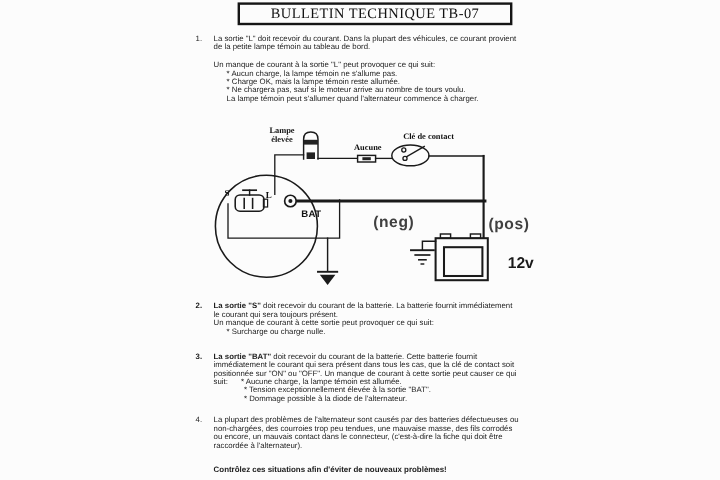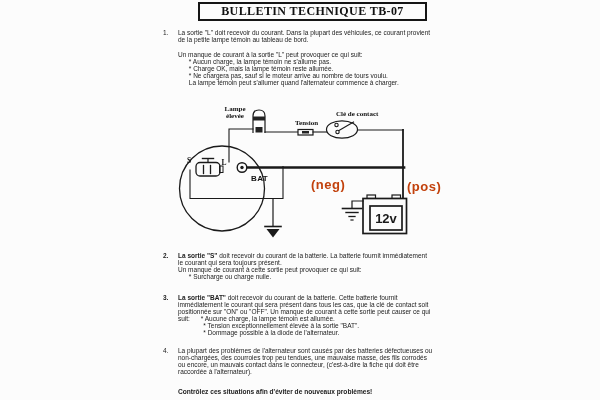--- a/index.html
+++ b/index.html
@@ -3,21 +3,21 @@
 <meta charset="utf-8">
 <style>
   html,body{margin:0;padding:0;background:#e8e8e8;}
   .page{
     position:relative;width:600px;height:400px;background:#fcfcfc;
     font-family:"Liberation Sans",sans-serif;color:#1b1b1b;overflow:hidden;
   }
   .title-box{
     position:absolute;left:198px;top:2px;width:225px;height:15px;
     border:2px solid #151515;display:flex;align-items:center;justify-content:center;
-    font-family:"Liberation Serif",serif;font-weight:bold;font-size:12px;
+    font-family:"Liberation Serif",serif;font-weight:normal;font-size:12px;
     letter-spacing:0.4px;color:#111;background:#fcfcfc;
   }
   .num{
     position:absolute;left:163px;width:14px;
     font-size:6.5px;line-height:7px;
   }
   .num.b{font-weight:bold;}
   .body-text{
     position:absolute;left:178px;width:292px;
     font-size:6.5px;line-height:7px;white-space:pre-wrap;
@@ -31,26 +31,26 @@
     position:absolute;font-family:"Liberation Serif",serif;font-weight:bold;
     font-size:7px;line-height:7px;color:#111;white-space:pre-line;
   }
   .dg-label.ctr{text-align:center;}
   .term-label{
     position:absolute;font-family:"Liberation Sans",sans-serif;font-weight:bold;
     font-size:8px;line-height:8px;letter-spacing:0.4px;color:#111;
   }
   .hand{
     position:absolute;font-family:"Liberation Sans",sans-serif;font-weight:bold;
-    font-size:13px;line-height:14px;color:#c2410c;letter-spacing:0.5px;
+    font-size:13px;line-height:14px;color:#404040;letter-spacing:0.5px;
   }
   .v12{
     position:absolute;left:370px;top:206px;width:32px;height:24px;
     display:flex;align-items:center;justify-content:center;
-    font-family:"Liberation Sans",sans-serif;font-weight:bold;font-size:13px;color:#1a1a1a;
+    font-family:"Liberation Sans",sans-serif;font-weight:bold;font-size:13px;color:#1a1a1a;padding-left:48px;
   }
   svg.diagram{position:absolute;left:0;top:0;}
 </style>
 </head>
 <body>
 
 <div class="page">
 
   <div class="title-box">BULLETIN TECHNIQUE TB-07</div>
 
@@ -130,21 +130,21 @@
         <line x1="342.5" y1="208.5" x2="361.5" y2="208.5" stroke-width="1.6"></line>
         <line x1="346" y1="212.5" x2="358" y2="212.5" stroke-width="1.4"></line>
         <line x1="349" y1="216.5" x2="355" y2="216.5" stroke-width="1.3"></line>
         <line x1="351" y1="220" x2="353" y2="220" stroke-width="1.2"></line>
       </g>
     </g>
   </svg>
 
   <div class="dg-label ctr" style="left:222px;top:106px;width:26px;">Lampe
 élevée</div>
-  <div class="dg-label" style="left:295px;top:120px;">Tension</div>
+  <div class="dg-label" style="left:295px;top:120px;">Aucune</div>
   <div class="dg-label" style="left:336px;top:111px;font-family:Liberation Serif, serif;">Clé de contact</div>
   <div class="dg-label" style="left:187px;top:157px;font-size:7.5px;">S</div>
   <div class="dg-label" style="left:221.5px;top:159px;font-size:7.5px;">L</div>
   <div class="term-label" style="left:231px;top:174.5px;padding-left:20px;">BAT</div>
   <div class="hand" style="left:311px;top:178px;">(neg)</div>
   <div class="hand" style="left:407px;top:180px;">(pos)</div>
   <div class="v12">12v</div>
 
   <div class="num b" style="top:252px">2.</div>
   <div class="body-text" style="top:252px"><b>La sortie "S"</b><span> doit recevoir du courant de la batterie. La batterie fournit immédiatement

